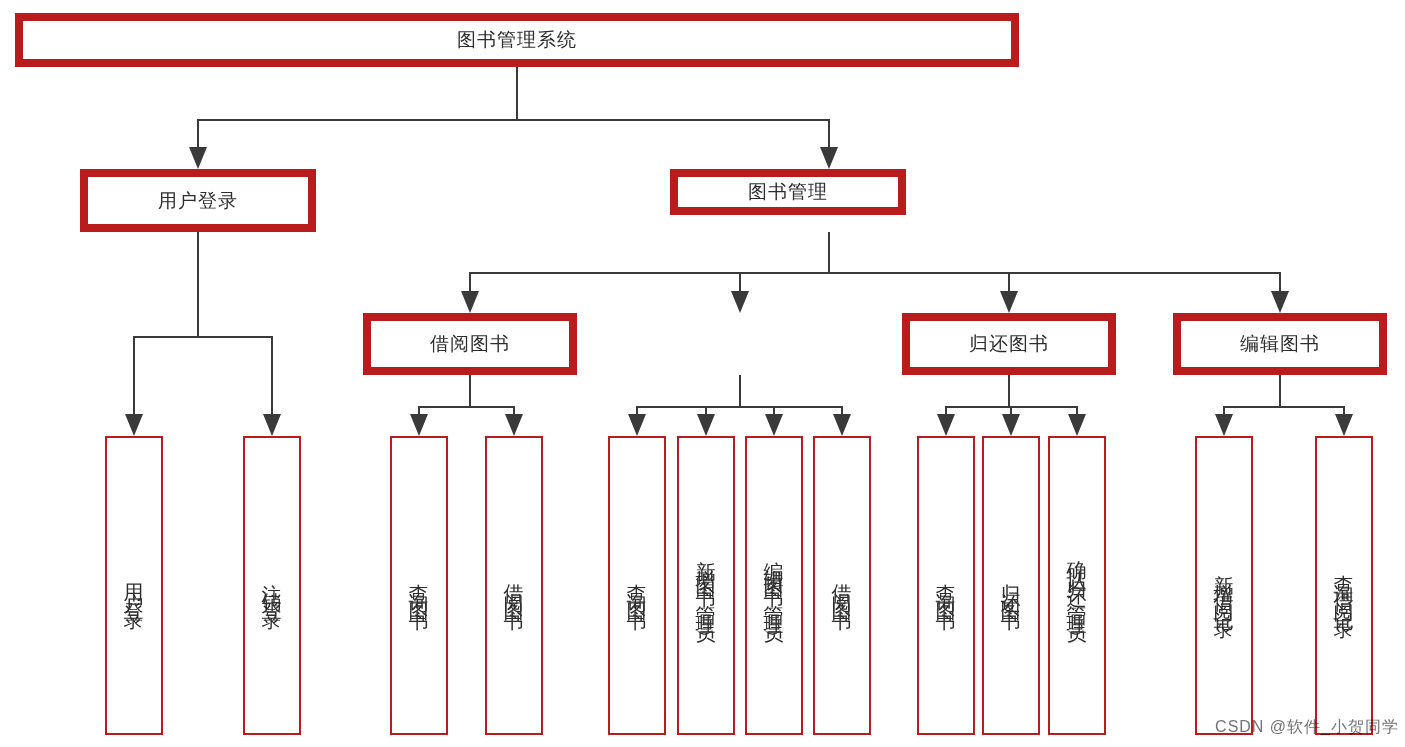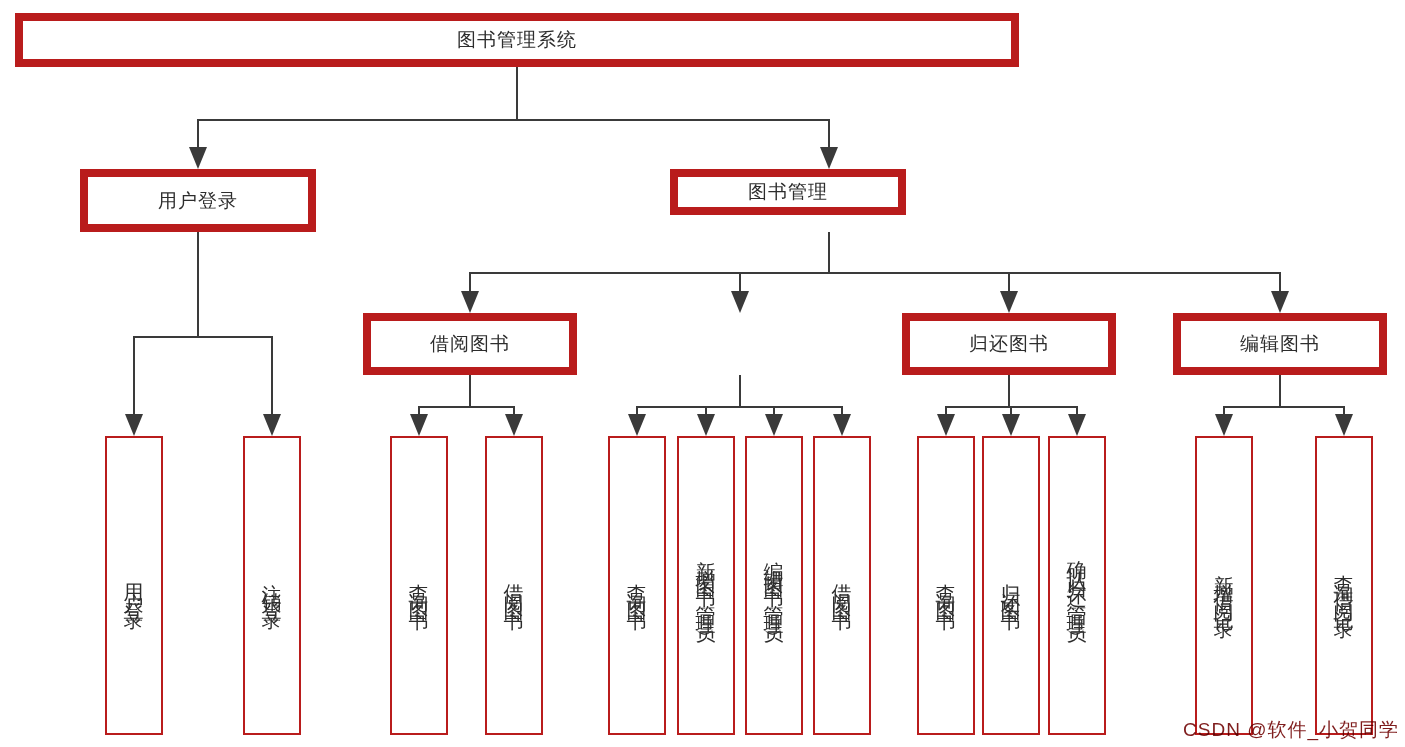--- a/index.html
+++ b/index.html
@@ -22,21 +22,21 @@
   }
   
   .line{position:absolute;background:#3a3a3a;}
   .arrow{position:absolute;width:18px;}
   .arrow .shaft{position:absolute;left:8px;top:0;width:2px;height:calc(100% - 20px);background:#3a3a3a;}
   .arrow .head{position:absolute;left:0;bottom:0;width:0;height:0;
     border-left:9px solid transparent;border-right:9px solid transparent;
     border-top:22px solid #3a3a3a;}
   
   .watermark{
-    position:absolute;top:717px;right:6px;font-size:19px;color:#7f1d1d;
+    position:absolute;top:717px;right:6px;font-size:16px;color:#737373;
     letter-spacing:1px;mix-blend-mode:multiply;z-index:10;white-space:nowrap;
   }
 </style>
 </head>
 <body>
 
 <div class="canvas">
 
   <div class="line" style="left:516px;top:67px;width:2px;height:52px"></div>
   <div class="line" style="left:197px;top:119px;width:633px;height:2px"></div>

